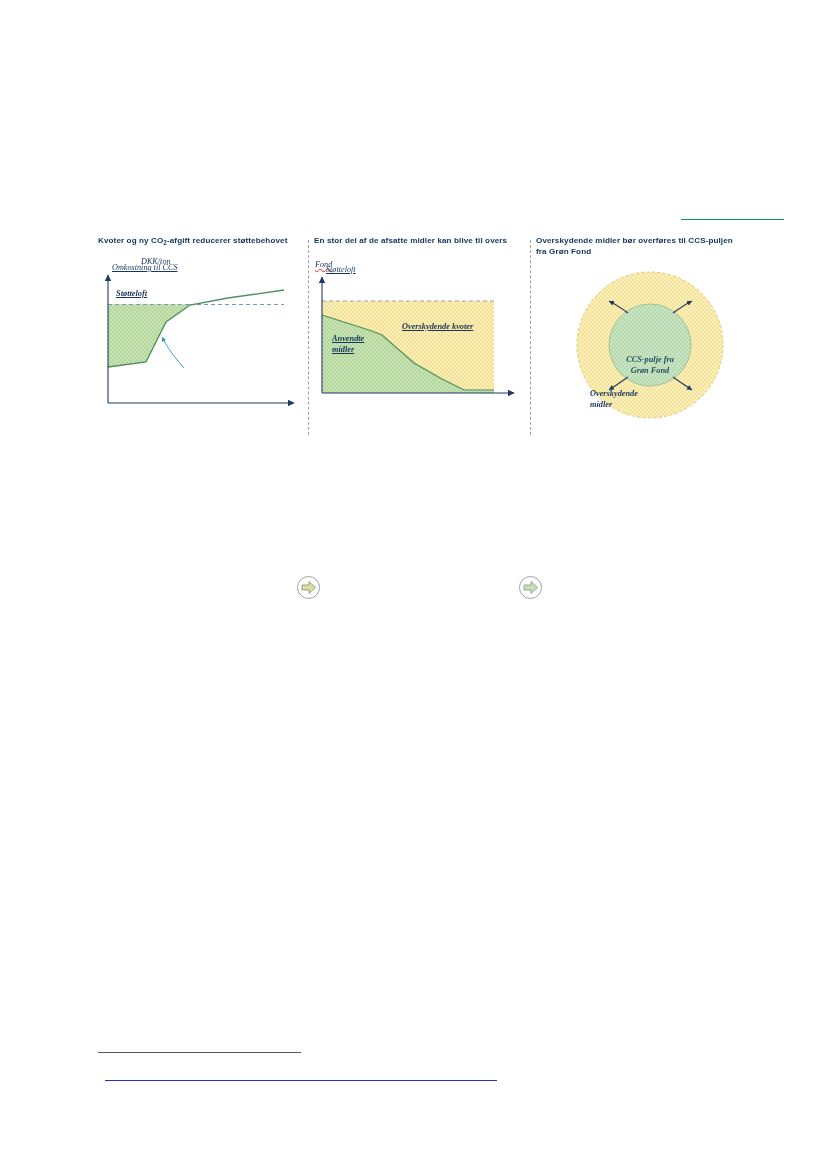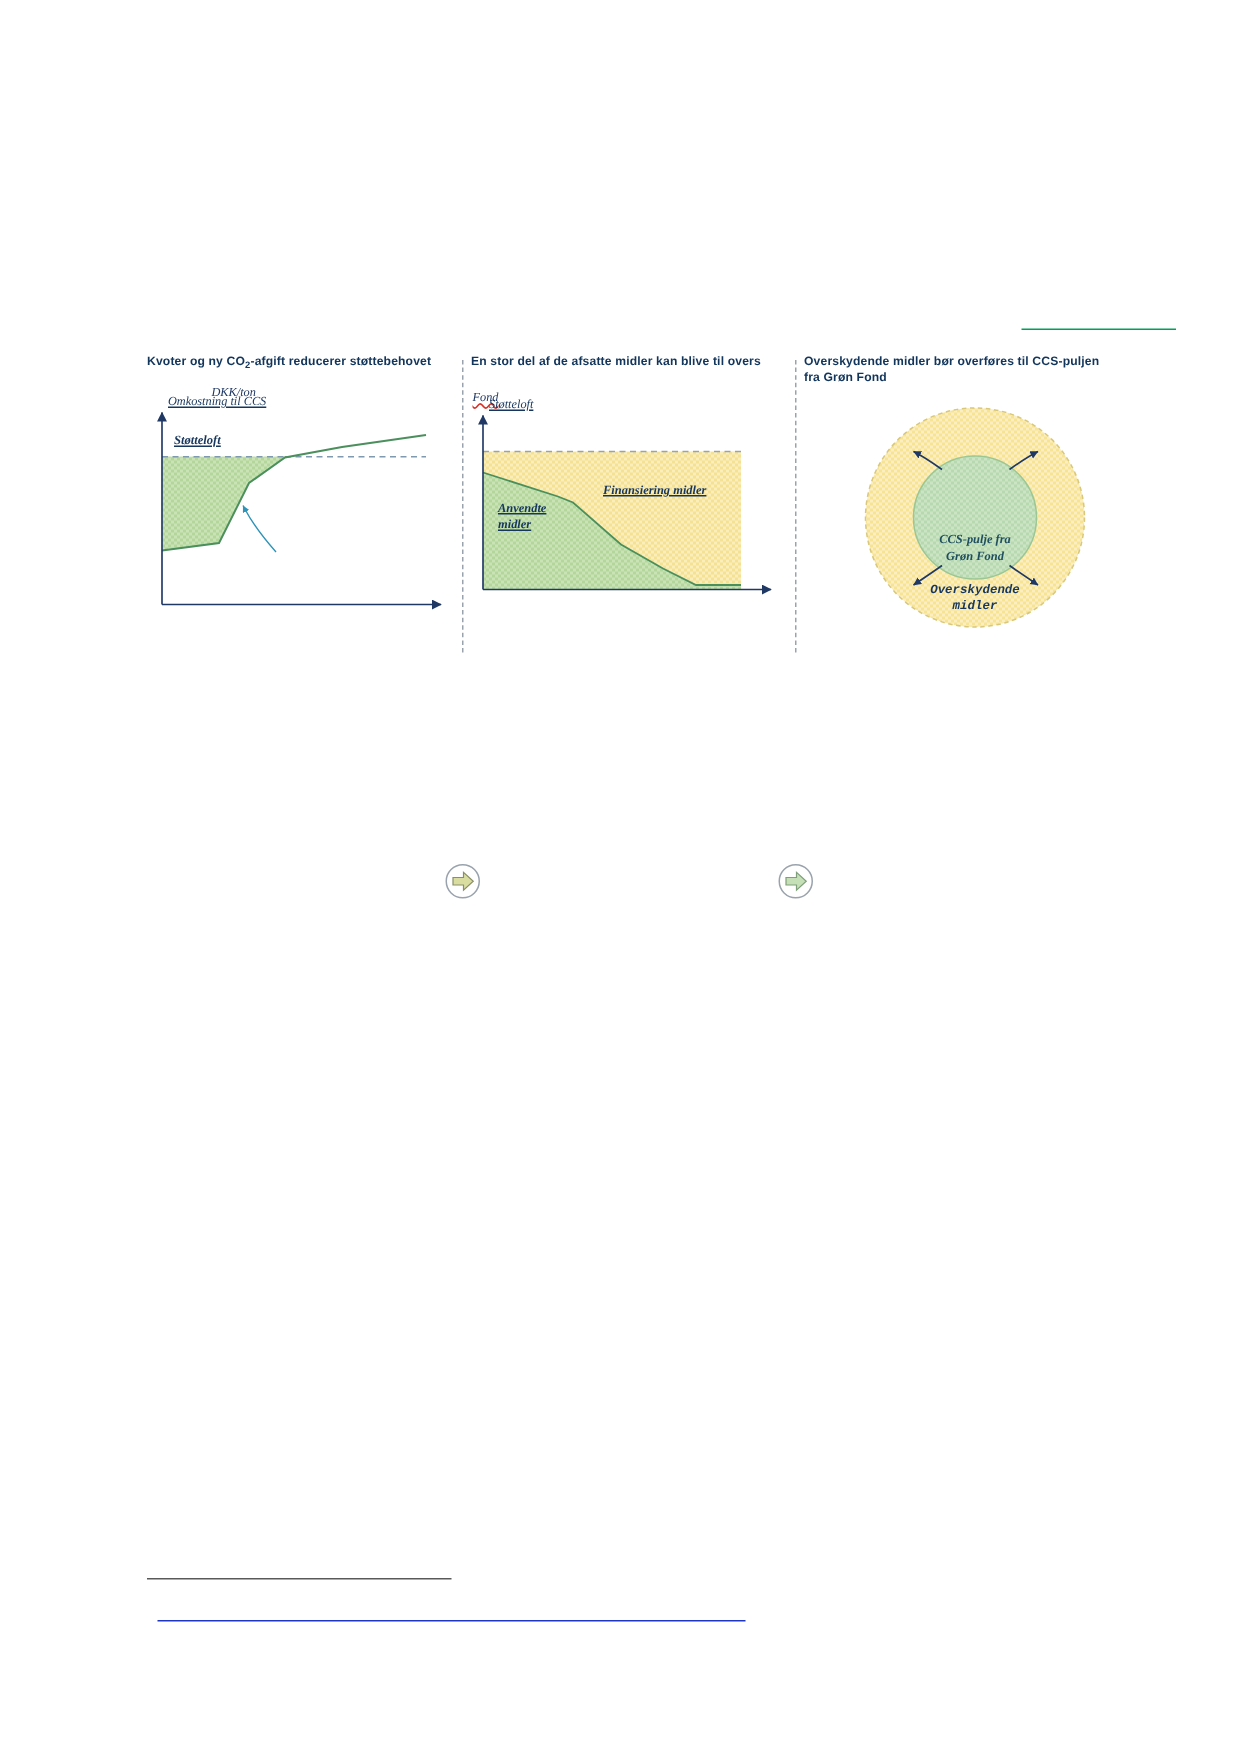--- a/index.html
+++ b/index.html
@@ -60,23 +60,23 @@
   .circwrap{position:absolute;left:0;top:30px;width:228px;height:170px;}
 
   .c-inner-text{
     position:absolute;left:50%;top:50%;transform:translate(-50%,-50%);
     width:110px;text-align:center;font-style:italic;font-weight:bold;
     font-size:8.3px;line-height:11px;color:#1f4e5f;
     font-family:"Liberation Serif",serif;
   }
   .c-outer-text{
     position:absolute;left:50%;top:123px;transform:translateX(-50%);
-    width:120px;text-align:center;font-style:italic;font-weight:bold;
+    width:120px;text-align:left;font-style:italic;font-weight:bold;
     font-size:8.3px;line-height:11px;color:#17365d;
-    font-family:Liberation Mono, monospace;
+    font-family:Liberation Serif, serif;
   }
 
   
   .fn-rule{position:absolute;height:0;}
   .fn-rule.g{left:98px;top:1052px;width:203px;border-top:1.5px solid #595959;}
   .fn-rule.b{left:105px;top:1080px;width:392px;border-top:1.3px solid #1f35c4;}
 </style>
 </head>
 <body>
 
@@ -173,21 +173,21 @@
 
           <line x1="8" y1="122" x2="200" y2="122" stroke="#1f3864" stroke-width="1.1" marker-end="url(#ah2)"></line>
           <line x1="8" y1="122" x2="8" y2="6" stroke="#1f3864" stroke-width="1.1" marker-end="url(#ah2)"></line>
         </svg>
 
         <div class="invtxt lbl-plain" style="left:12px;top:-6px;font-size:8.2px;">Støtteloft</div>
         <div class="invtxt lbl-dark" style="left:18px;top:62px;font-size:8.3px;line-height:11px;">
           <div>Anvendte</div>
           <div>midler</div>
         </div>
-        <div class="invtxt lbl-dark" style="left:88px;top:51px;font-size:8.3px;">Finansiering midler</div>
+        <div class="invtxt lbl-dark" style="left:88px;top:51px;font-size:8.3px;">Overskydende kvoter</div>
       </div>
     </div>
 
     <div class="stepbtn" style="left:518px;top:340px;">
       <svg width="25" height="25" viewBox="0 0 25 25">
         <circle cx="12.5" cy="12.5" r="11" fill="#ffffff" stroke="#9aa3ad" stroke-width="1"></circle>
         <path d="M6,10 L13,10 L13,6.5 L19.5,12.5 L13,18.5 L13,15 L6,15 Z" fill="#c5dfb6" stroke="#7fa07a" stroke-width="0.8"></path>
       </svg>
     </div>
 

